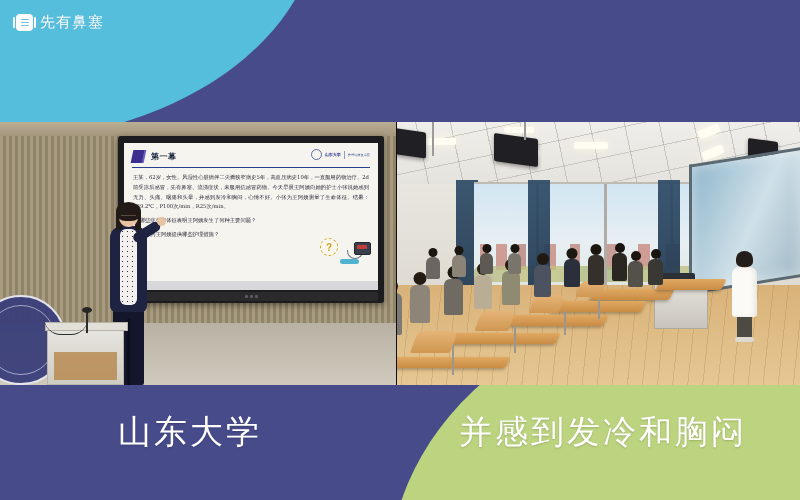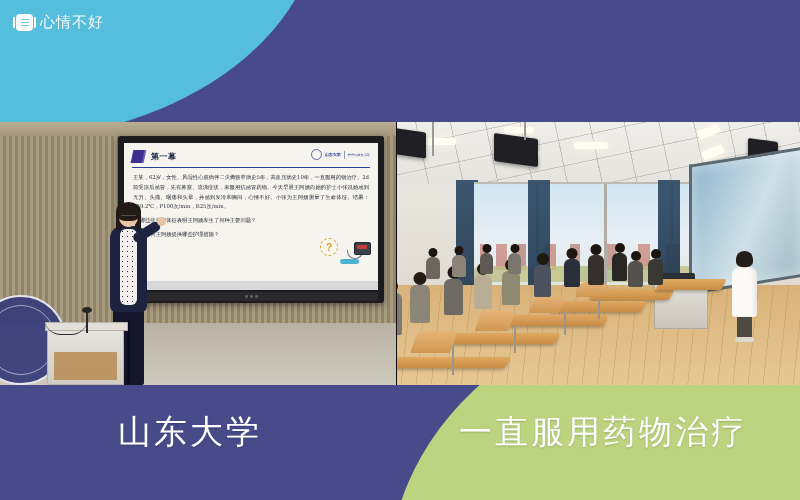--- a/index.html
+++ b/index.html
@@ -296,21 +296,21 @@
   <div class="bg-base"></div>
   <div class="shape-cyan2"></div>
   <div class="shape-green"></div>
 
   <div class="brand">
     <span class="brand-icon">
       <i></i>
         <i></i>
         <i></i>
     </span>
-    <span class="brand-text">心情不好</span>
+    <span class="brand-text">先有鼻塞</span>
   </div>
 
 
   <div class="videos">
 
     <div class="panel left">
       <div class="wall"></div>
       <div class="wall-top"></div>
       <div class="floorL"></div>
 
@@ -478,16 +478,16 @@
           <span class="h" style="top:-9px;width:9px;height:9px;background:#1b1510;"></span>
           </span>
       </div>
     </div>
 
     <div class="vdiv"></div>
   </div>
 
   <div class="labels">
     <span class="label left">山东大学</span>
-    <span class="label right">一直服用药物治疗</span>
+    <span class="label right">并感到发冷和胸闷</span>
   </div>
 
 </div>
 
 </body></html>

